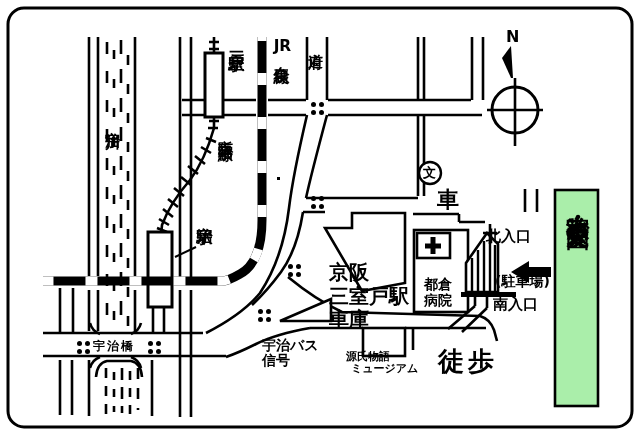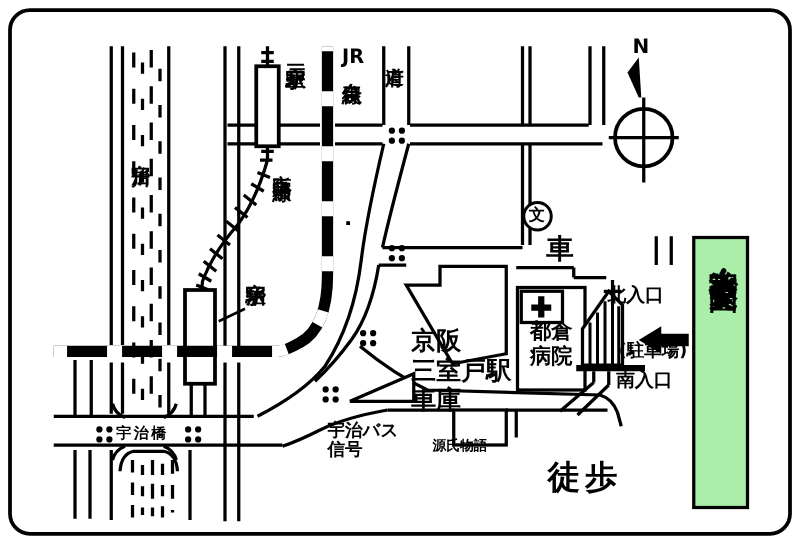--- a/index.html
+++ b/index.html
@@ -163,35 +163,36 @@
 
   <div class="lbl" style="left:93px;top:340px;font-size:12px;letter-spacing:2px;">宇治橋</div>
 
   <div class="lbl" style="left:262px;top:338px;font-size:14px;">
     <div>宇治バス</div>
     <div>信号</div>
   </div>
 
   <div class="lbl" style="left:346px;top:351px;font-size:11px;">
     <div>源氏物語</div>
-  </div>
-
-  <div class="lbl" style="left:438px;top:368px;font-size:26px;letter-spacing:4px;">徒歩</div>
+    <div style="margin-left:5px">ミュージアム</div>
+  </div>
+
+  <div class="lbl" style="left:438px;top:347px;font-size:26px;letter-spacing:4px;">徒歩</div>
 
   <div class="lbl" style="left:437px;top:188px;font-size:22px;">車</div>
 
   <div class="lbl" style="left:423px;top:166px;font-size:13px;">文</div>
 
   <div class="lbl" style="left:329px;top:237px;font-size:20px;line-height:1.18;margin-top:24px;">
     <div>京阪</div>
     <div>三室戸駅</div>
     <div>車庫</div>
   </div>
 
-  <div class="lbl" style="left:424px;top:256px;font-size:17px;line-height:1.15;">
+  <div class="lbl" style="left:424px;top:276px;font-size:14px;line-height:1.15;">
     <div>都倉</div>
     <div>病院</div>
   </div>
 
   <div class="lbl" style="left:486px;top:228px;font-size:15px;">北入口</div>
 
   <div class="lbl" style="left:495px;top:240px;font-size:14px;margin-top:34px;">(駐車場)</div>
 
   <div class="lbl" style="left:493px;top:296px;font-size:15px;">南入口</div>
 

